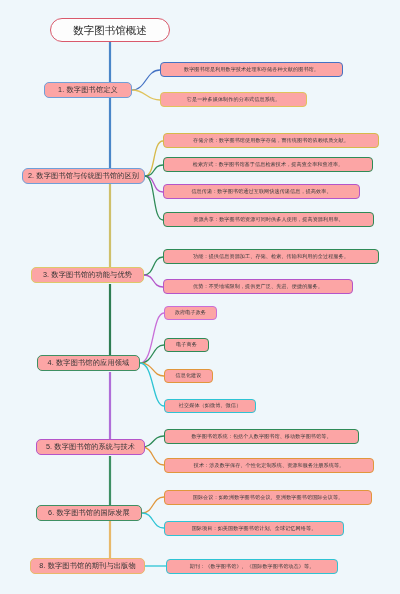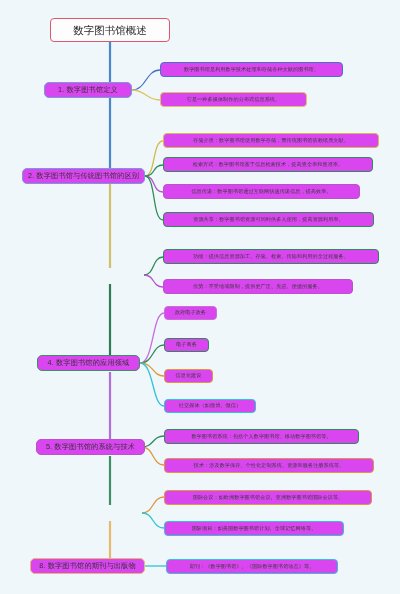--- a/index.html
+++ b/index.html
@@ -23,31 +23,31 @@
     position: absolute;
     left: 0;
     top: 0;
     width: 400px;
     height: 594px;
     pointer-events: none;
   }
   .node {
     position: absolute;
     box-sizing: border-box;
-    background: #d946ef;
+    background: #fca5a5;
     display: flex;
     align-items: center;
     justify-content: center;
     text-align: center;
     line-height: 1.15;
     color: #333;
     white-space: nowrap;
   }
   .root-node {
-    border-radius: 4px;
+    border-radius: 12px;
     border: 1.2px solid #d9596b;
     font-size: 10.5px;
     color: #2a2a2a;
     padding: 0 8px;
     background: #fdfdfd;
   }
   .branch-node {
     border-radius: 5px;
     border: 1px solid #8ab4e8;
     font-size: 7.2px;
@@ -102,38 +102,40 @@
 
     <path d="M145,566 L166,566" stroke="#2ec4d4" stroke-width="1.3" fill="none"></path>
   </svg>
 
   <div class="node root-node" style="left:50px; top:18px; width:120px; height:24px;">数字图书馆概述</div>
 
   <div class="node branch-node" style="left:44px; top:82px; width:88px; height:16px; border-color:#6f9fd8;">1. 数字图书馆定义</div>
   <div class="node leaf-node" style="left:160px; top:62px; width:183px; height:15px; border-color:#4472c4;">数字图书馆是利用数字技术处理和存储各种文献的图书馆。</div>
   <div class="node leaf-node" style="left:160px; top:92px; width:147px; height:15px; border-color:#e0c35c;">它是一种多媒体制作的分布式信息系统。</div>
 
-  <div class="node branch-node" style="left:22px; top:168px; width:123px; height:16px; border-color:#6f9fd8;">2. 数字图书馆与传统图书馆的区别</div>
+  <div class="node branch-node" style="left:22px; top:168px; width:123px; height:16px; border-color:#6f9fd8;border-radius:6px;">2. 数字图书馆与传统图书馆的区别</div>
   <div class="node leaf-node" style="left:163px; top:133px; width:216px; height:15px; border-color:#d6b94a;">存储介质：数字图书馆使用数字存储，而传统图书馆依赖纸质文献。</div>
   <div class="node leaf-node" style="left:163px; top:157px; width:210px; height:15px; border-color:#2e8b57;">检索方式：数字图书馆基于信息检索技术，提高查全率和查准率。</div>
   <div class="node leaf-node" style="left:163px; top:184px; width:197px; height:15px; border-color:#b455c9;">信息传递：数字图书馆通过互联网快速传递信息，提高效率。</div>
   <div class="node leaf-node" style="left:163px; top:212px; width:211px; height:15px; border-color:#2e8b57;">资源共享：数字图书馆资源可同时供多人使用，提高资源利用率。</div>
 
+  <div class="node branch-node" style="left:31px; top:267px; width:113px; height:16px; border-color:#ddc96a;">3. 数字图书馆的功能与优势</div>
   <div class="node leaf-node" style="left:163px; top:249px; width:216px; height:15px; border-color:#2e8b57;">功能：提供信息资源加工、存储、检索、传输和利用的全过程服务。</div>
   <div class="node leaf-node" style="left:163px; top:279px; width:190px; height:15px; border-color:#b455c9;">优势：不受地域限制，提供更广泛、先进、便捷的服务。</div>
 
   <div class="node branch-node" style="left:37px; top:355px; width:103px; height:16px; border-color:#3e8f63;text-align:right;">4. 数字图书馆的应用领域</div>
   <div class="node leaf-node" style="left:164px; top:306px; width:53px; height:14px; border-color:#c86ed8;">政府电子政务</div>
   <div class="node leaf-node" style="left:164px; top:338px; width:45px; height:14px; border-color:#2e8b57;">电子商务</div>
   <div class="node leaf-node" style="left:164px; top:369px; width:49px; height:14px; border-color:#e0973c;">信息化建设</div>
   <div class="node leaf-node" style="left:164px; top:399px; width:92px; height:14px; border-color:#2ec4d4;">社交媒体（如微博、微信）</div>
 
   <div class="node branch-node" style="left:36px; top:439px; width:109px; height:16px; border-color:#b455c9;">5. 数字图书馆的系统与技术</div>
   <div class="node leaf-node" style="left:164px; top:429px; width:195px; height:15px; border-color:#2e8b57;">数字图书馆系统：包括个人数字图书馆、移动数字图书馆等。</div>
   <div class="node leaf-node" style="left:164px; top:458px; width:210px; height:15px; border-color:#e0973c;">技术：涉及数字保存、个性化定制系统、资源和服务注册系统等。</div>
 
+  <div class="node branch-node" style="left:36px; top:505px; width:106px; height:16px; border-color:#3e8f63;">6. 数字图书馆的国际发展</div>
   <div class="node leaf-node" style="left:164px; top:490px; width:208px; height:15px; border-color:#e0973c;">国际会议：如欧洲数字图书馆会议、亚洲数字图书馆国际会议等。</div>
   <div class="node leaf-node" style="left:164px; top:521px; width:180px; height:15px; border-color:#2ec4d4;">国际项目：如美国数字图书馆计划、全球记忆网络等。</div>
 
   <div class="node branch-node" style="left:30px; top:558px; width:115px; height:16px; border-color:#e8b96a;">8. 数字图书馆的期刊与出版物</div>
   <div class="node leaf-node" style="left:166px; top:559px; width:172px; height:15px; border-color:#2ec4d4;">期刊：《数字图书馆》、《国际数字图书馆动态》等。</div>
 
 </div>
 
 </body></html>

